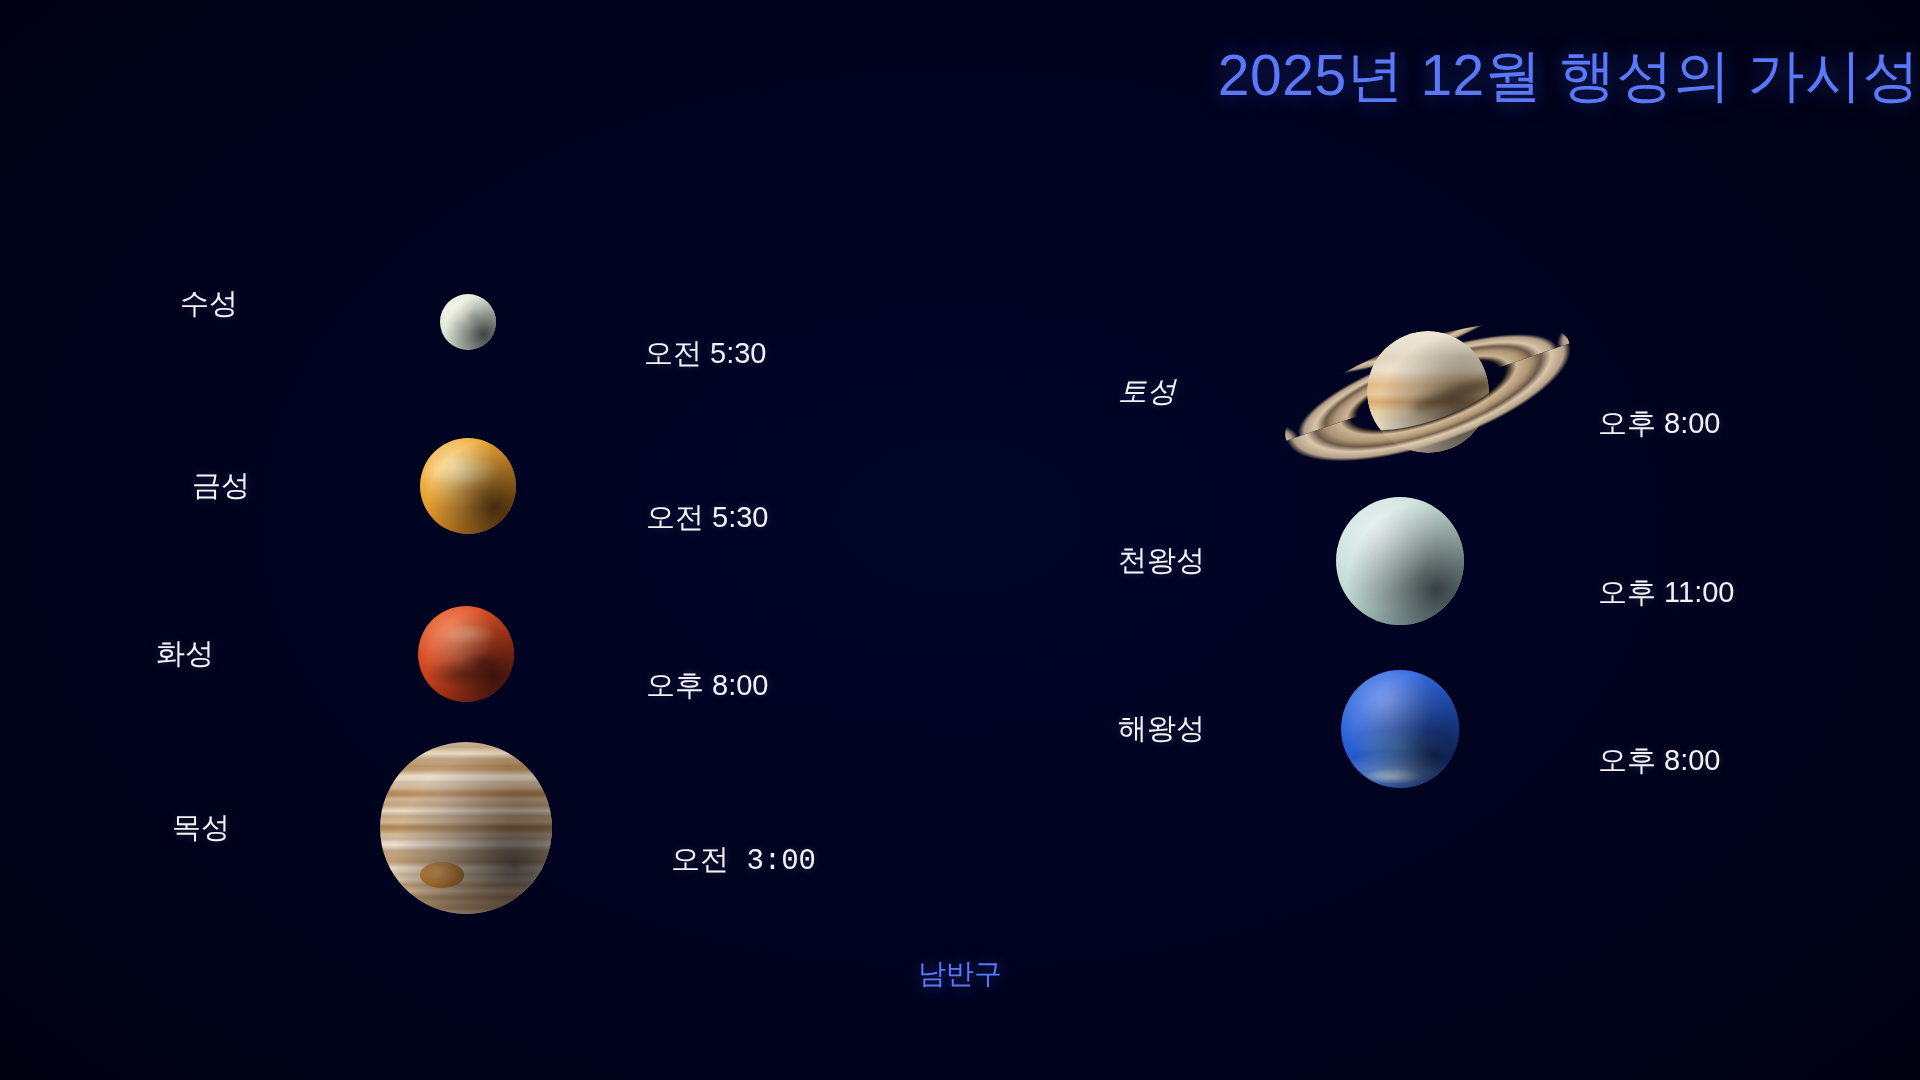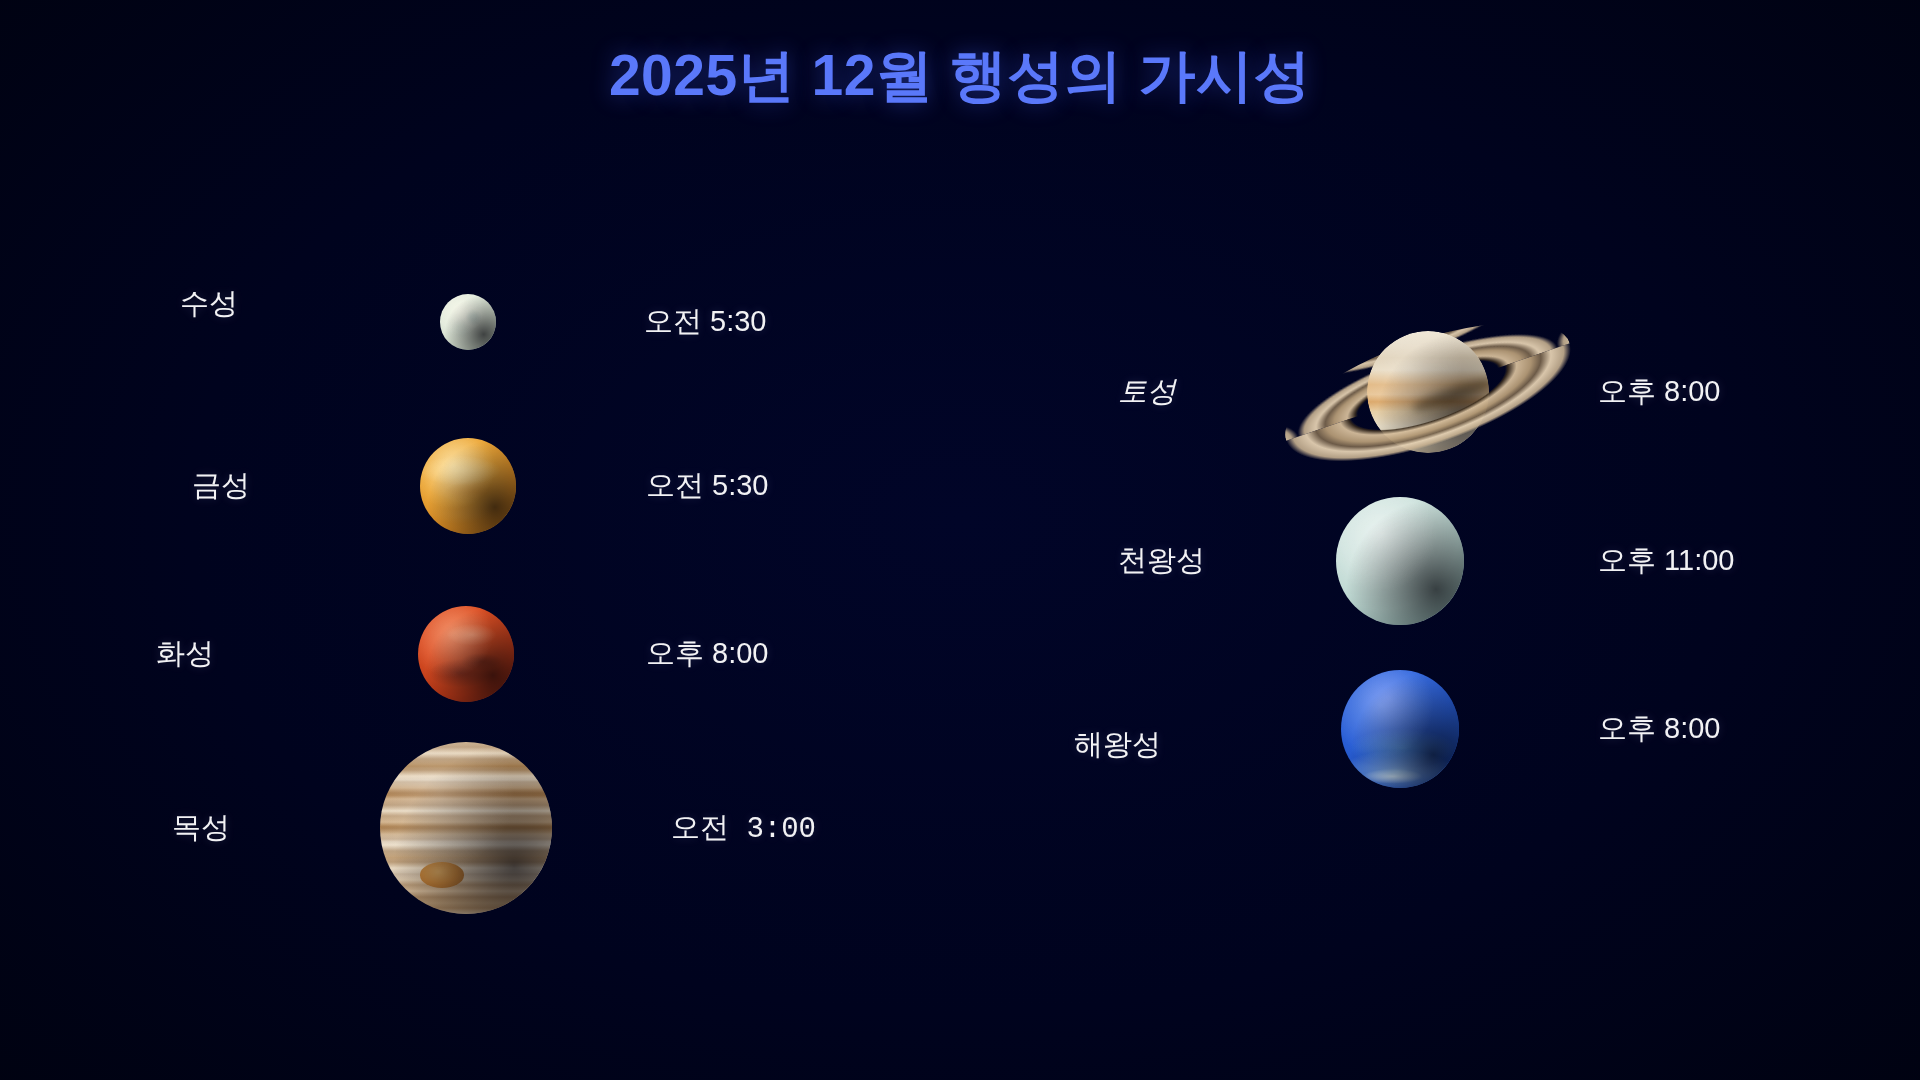--- a/index.html
+++ b/index.html
@@ -17,23 +17,23 @@
     font-family: "Liberation Sans", "DejaVu Sans", sans-serif;
     -webkit-font-smoothing: antialiased;
   }
 
   
   #title {
     position: absolute;
     left: 0;
     top: 44px;
     width: 1920px;
-    text-align: center;
+    text-align: right;
     font-size: 57px;
-    font-weight: 700;
+    font-weight: 400;
     letter-spacing: 0.5px;
     line-height: 1.1;
     color: #5a78fa;
     text-shadow: 0 0 22px rgba(70,100,255,0.40);
     white-space: nowrap;
   }
 
   
   #footer {
     position: absolute;
@@ -54,21 +54,21 @@
   .pname, .ptime {
     position: absolute;
     color: #f2f2f4;
     font-size: 29px;
     font-weight: 400;
     white-space: nowrap;
     transform: translateY(-50%);
     text-shadow: 0 0 10px rgba(190,200,255,0.18);
   }
   .pname { text-align: left; }
-  .ptime { text-align: left; }
+  .ptime { text-align: left; margin-top: 32px; }
 
   .orb-wrap {
     position: absolute;
     transform: translate(-50%, -50%);
   }
   .orb {
     position: relative;
     width: 100%;
     height: 100%;
     border-radius: 50%;
@@ -299,21 +299,22 @@
 
   <div class="row">
     <div class="pname" style="left:1118px; top:561px;font-family:Liberation Serif, serif;">천왕성</div>
     <div class="orb-wrap" style="left:1400px; top:561px; width:128px; height:128px;">
       <div class="orb uranus-body"></div>
     </div>
     <div class="ptime" style="left:1598px; top:561px;">오후 11:00</div>
   </div>
 
   <div class="row">
-    <div class="pname" style="left:1074px; top:729px;margin-top:16px;">해왕성</div>
+    <div class="pname" style="left:1118px; top:729px;">해왕성</div>
     <div class="orb-wrap" style="left:1400px; top:729px; width:118px; height:118px;">
       <div class="orb neptune-body"></div>
     </div>
     <div class="ptime" style="left:1598px; top:729px;">오후 8:00</div>
   </div>
 
+  <div id="footer">남반구</div>
 
 </div>
 
 </body></html>

